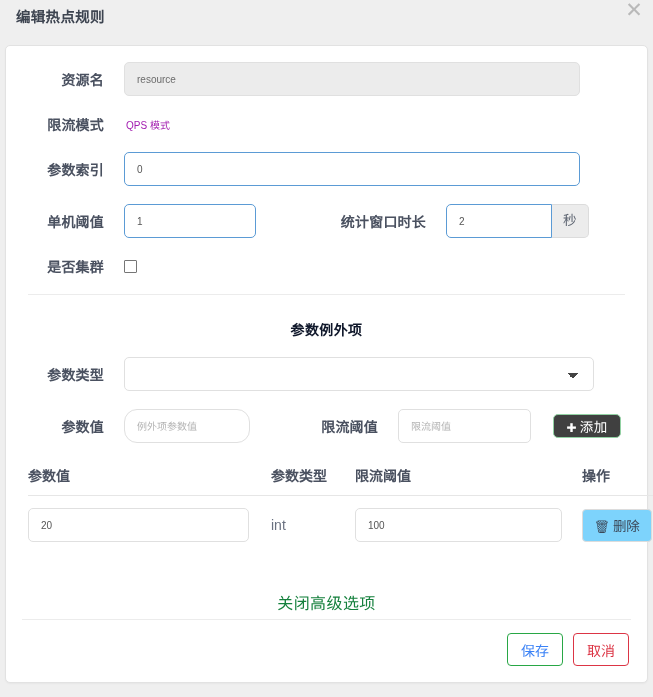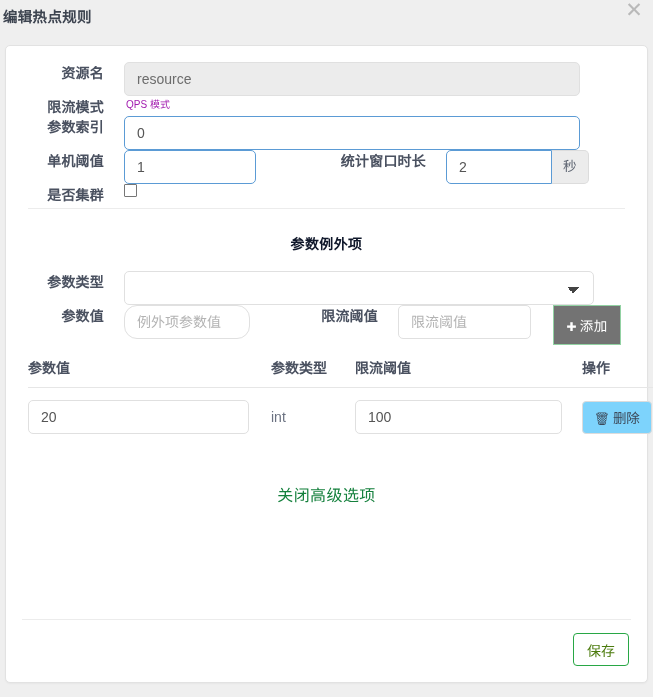--- a/index.html
+++ b/index.html
@@ -27,21 +27,21 @@
   
   .modal-header {
     position: relative;
     height: 45px;
     padding: 0 14px;
     box-sizing: border-box;
     background: #efefef;
   }
   .modal-title {
     position: absolute;
-    left: 3px;
+    left: 16px;
     top: 5px;
     font-size: 14.5px;
     font-weight: bold;
     color: #3d4450;
     letter-spacing: 0.3px;
   }
   .close-btn {
     position: absolute;
     right: 8px;
     top: -1px;
@@ -69,21 +69,22 @@
     box-sizing: border-box;
     box-shadow: 0 1px 2px rgba(0,0,0,0.04);
   }
 
   .form-area {
     padding: 16px 22px 0 22px;
   }
 
   .frow {
     display: flex;
-    align-items: flex-start;
+    align-items: center;
+    margin-bottom: 18px;
   }
   .flabel {
     width: 96px;
     min-width: 96px;
     text-align: right;
     padding-right: 20px;
     box-sizing: border-box;
     font-weight: bold;
     font-size: 14px;
     color: #4a5160;
@@ -94,21 +95,21 @@
     min-width: 190px;
   }
 
   
   .inp {
     box-sizing: border-box;
     height: 34px;
     border: 1px solid #5b9bd5;
     border-radius: 5px;
     padding: 0 12px;
-    font-size: 14px;
+    font-size: 10px;
     font-family: "Liberation Sans", "DejaVu Sans", sans-serif;
     color: #555;
     background: #fff;
     outline: none;
   }
   .inp::placeholder { color: #b3b3b3; }
 
   .inp.grey {
     border: 1px solid #e0e0e0;
     background: #ececec;
@@ -200,26 +201,26 @@
     background-size: 6px 6px, 6px 6px;
     background-repeat: no-repeat;
     cursor: pointer;
   }
 
   .inp-exval  { width: 126px; border-radius: 13px; }
   .inp-exthr  { width: 133px; }
 
   .btn-add {
     box-sizing: border-box;
-    height: 40px;
+    height: 24px;
     min-width: 68px;
     padding: 0 12px;
-    background: #737373;
+    background: #404040;
     border: 1px solid #92d2a3;
-    border-radius: 0;
+    border-radius: 5px;
     color: #ffffff;
     font-size: 13.5px;
     font-family: "Liberation Sans", "DejaVu Sans", sans-serif;
     cursor: pointer;
     letter-spacing: 0.5px;
   }
   .plus-glyph { font-size: 12px; margin-right: 3px; }
 
   
   .tbl {
@@ -294,21 +295,21 @@
     gap: 10px;
   }
   .btn-save {
     box-sizing: border-box;
     height: 33px;
     min-width: 54px;
     padding: 0 13px;
     background: #fff;
     border: 1px solid #28a745;
     border-radius: 4px;
-    color: #4d7c0f;
+    color: #3b82f6;
     font-size: 14px;
     font-family: "Liberation Sans", "DejaVu Sans", sans-serif;
     cursor: pointer;
   }
   .btn-cancel {
     box-sizing: border-box;
     height: 33px;
     min-width: 54px;
     padding: 0 13px;
     background: #fff;
@@ -419,16 +420,17 @@
       <div class="adv-link-row">
         <a class="adv-link" href="#">关闭高级选项</a>
       </div>
 
     </div>
 
     <div class="footer-divider"></div>
 
     <div class="footer">
       <button class="btn-save">保存</button>
+      <button class="btn-cancel">取消</button>
     </div>
 
   </div>
 </div>
 
 </body></html>

